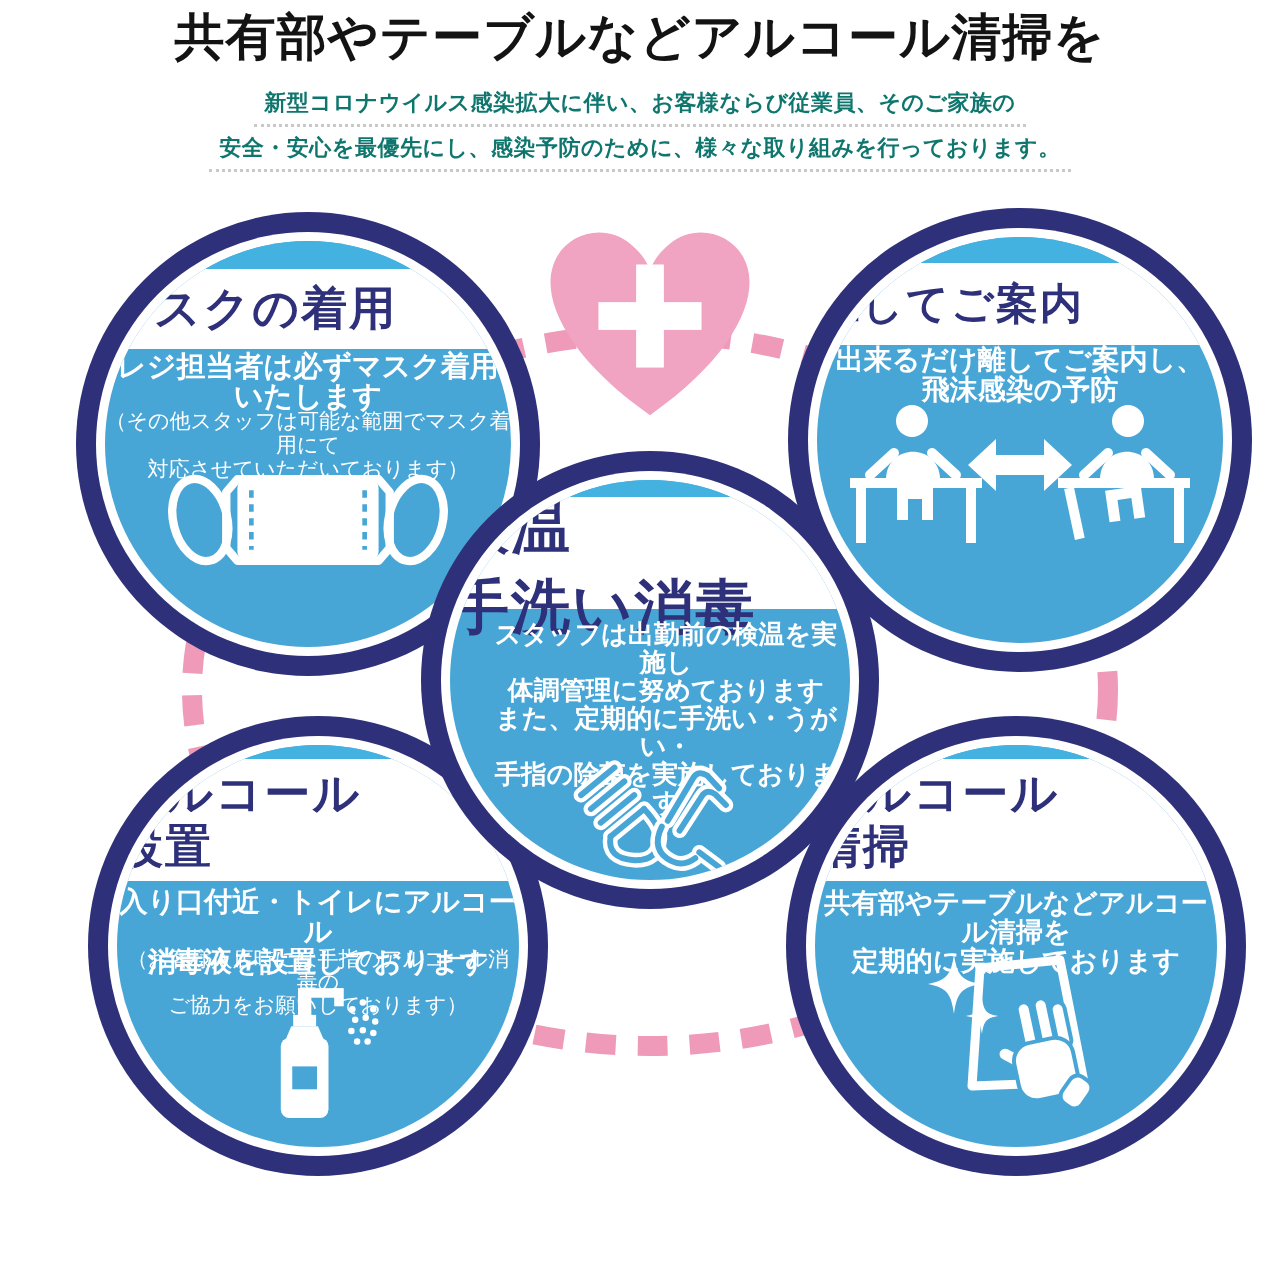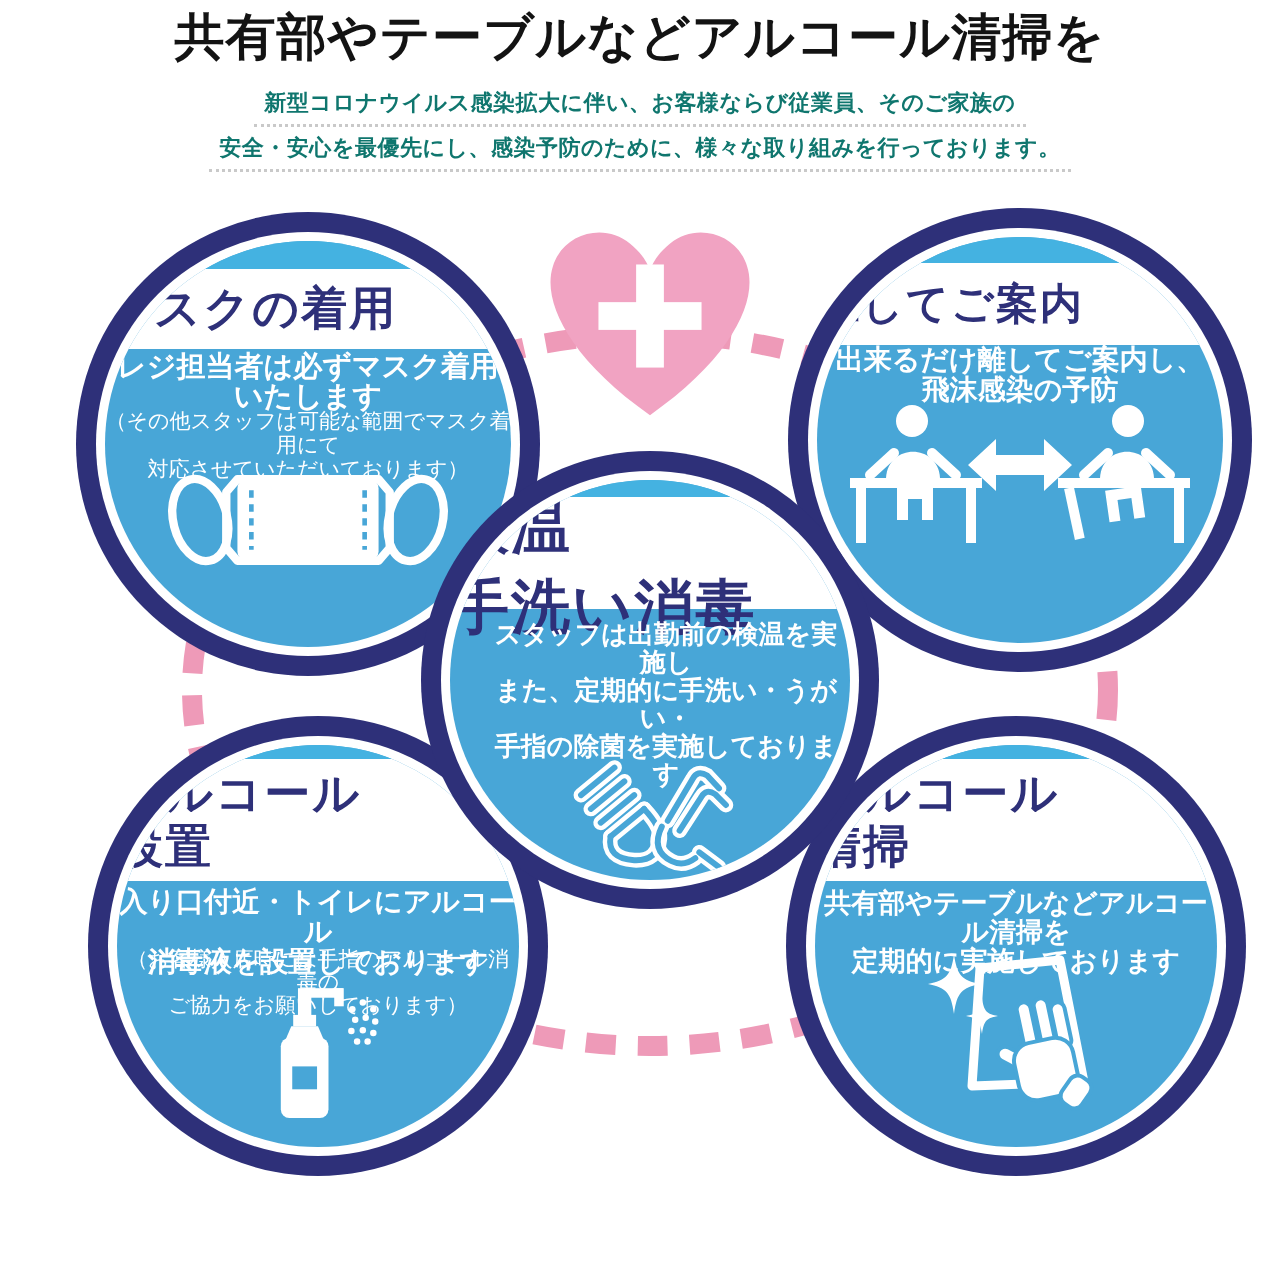--- a/index.html
+++ b/index.html
@@ -168,20 +168,21 @@
   <div class="circle c-c">
     <div class="gap">
       <div class="disk">
         <div class="sliver"></div>
         <div class="band">
           <div class="t">検温</div>
           <div class="t">手洗い消毒</div>
         </div>
         <div class="body-text">
           <div>スタッフは出勤前の検温を実施し</div>
+          <div>体調管理に努めております</div>
           <div>また、定期的に手洗い・うがい・</div>
           <div>手指の除菌を実施しております</div>
         </div>
         <svg class="icon" viewBox="0 0 200 140">
           <g fill="none" stroke-linecap="round" stroke-linejoin="round">
             <g stroke="#ffffff" stroke-width="15">
               <path d="M30,60 L64,32"></path>
                 <path d="M40,74 L74,46"></path>
                 <path d="M50,88 L84,60"></path>
                 <path d="M60,102 L94,74"></path>

